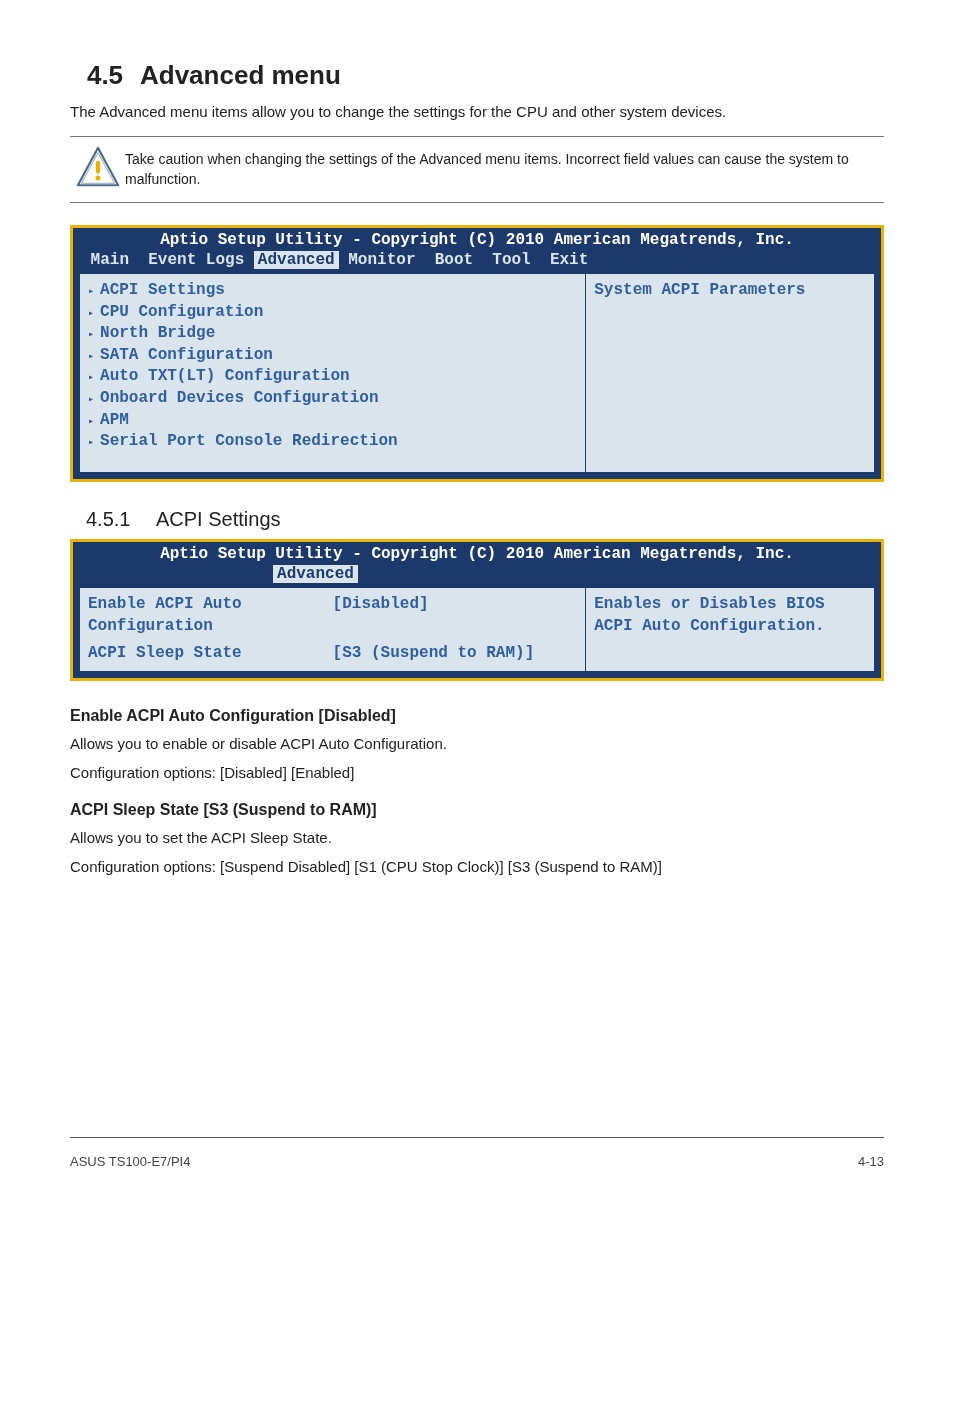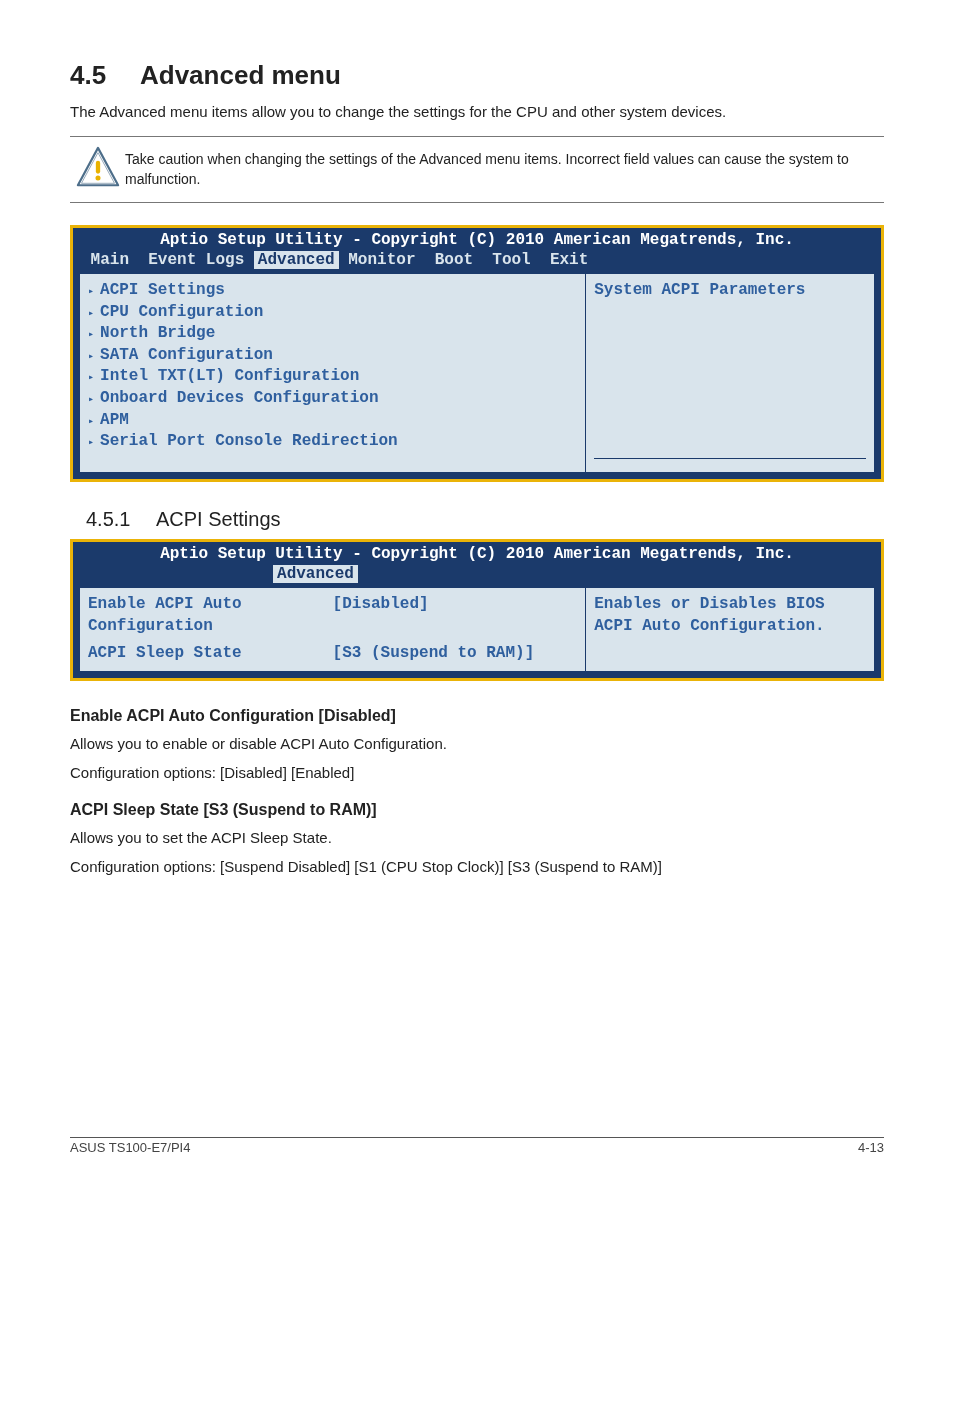--- a/index.html
+++ b/index.html
@@ -6,52 +6,52 @@
   body {
     font-family: Arial, Helvetica, sans-serif;
     font-size: 15px;
     color: #222;
     margin: 0;
     padding: 60px 70px 40px 70px;
     background: #fff;
     width: 954px;
   }
   h1 { font-size: 26px; font-weight: bold; margin: 0 0 10px 0; }
-  h1 .num { display:inline-block; width: 70px; }
+  h1 .num { display:inline-block; width: 70px; text-align: center; }
   p { margin: 8px 0; line-height: 1.4; }
   .note-row { display: flex; align-items: center; border-top: 1px solid #777; border-bottom: 1px solid #777; padding: 8px 0; margin: 14px 0 22px 0; }
   .note-icon { width: 55px; flex: none; text-align: center; }
   .note-icon svg { width: 46px; height: 46px; }
   .note-text { font-size: 14px; line-height: 1.4; }
   .bios-box {
     border: 3px solid #eab308;
     background: #1b3a6b;
     font-family: "Courier New", monospace;
     font-size: 16px;
     font-weight: bold;
     margin: 6px 0 26px 0;
   }
   .bios-header-line { color: #fff; background: #1b3a6b; padding: 3px 8px 0 8px; text-align: center; }
   .bios-tabs { background: #1b3a6b; padding: 2px 8px 4px 8px; white-space: pre; }
   .bios-tabs span { color: #d9e4ec; }
   .bios-tabs .active { background: #d9e4ec; color: #1b3a6b; padding: 0 4px; }
   .bios-body { display: flex; background: #d9e4ec; margin: 0 6px 6px 6px; }
   .bios-left { flex: 1.8; border: 1px solid #1b3a6b; padding: 6px 8px; color: #2f5f9e; line-height: 1.35; }
-  .bios-right { flex: 1; border: 1px solid #1b3a6b; border-left: 0; padding: 6px 8px; color: #2f5f9e; line-height: 1.35; display:flex; flex-direction:column; }
+  .bios-right { flex: 1; border: 1px solid #1b3a6b; border-left: 0; padding: 6px 8px; color: #2f5f9e; line-height: 1.35; display:flex; flex-direction:row; }
   .bios-right-sep { border-top: 1px solid #1b3a6b; margin-top: auto; height: 8px;}
   .mrk::before { content: "▸ "; color:#2f5f9e; font-size:10px; }
   .bios-box.small .bios-body { min-height: 80px; }
   .bios-box.big .bios-left { min-height: 200px; }
   .bios-row { display:flex; }
   .bios-row .lbl { flex: 1; }
   .bios-row .val { flex: 1; }
   h2 { font-size: 20px; font-weight: normal; margin: 22px 0 8px 16px; }
   h2 .num { display:inline-block; width:70px; }
   h3 { font-size: 16px; font-weight: bold; margin: 18px 0 6px 0; }
-  .footer { display:flex; justify-content: space-between; border-top: 1px solid #555; margin-top: 260px; padding-top: 2px; font-size: 13px; color: #444; }
+  .footer { display:flex; justify-content: space-between; border-top: 1px solid #555; margin-top: 260px; padding-top: 16px; font-size: 13px; color: #444; }
 </style>
 </head>
 <body>
 
 <h1>
   <span class="num">4.5</span><span>Advanced menu</span>
 </h1>
 
 <p>The Advanced menu items allow you to change the settings for the CPU and other system devices.</p>
 
@@ -69,21 +69,21 @@
 
 <div class="bios-box big">
   <div class="bios-header-line">Aptio Setup Utility - Copyright (C) 2010 American Megatrends, Inc.</div>
   <div class="bios-tabs"> <span>Main</span>  <span>Event Logs</span> <span class="active">Advanced</span> <span>Monitor</span>  <span>Boot</span>  <span>Tool</span>  <span>Exit</span></div>
   <div class="bios-body">
     <div class="bios-left">
       <div class="mrk">ACPI Settings</div>
       <div class="mrk">CPU Configuration</div>
       <div class="mrk">North Bridge</div>
       <div class="mrk">SATA Configuration</div>
-      <div class="mrk">Intel TXT(LT) Configuration</div>
+      <div class="mrk">Auto TXT(LT) Configuration</div>
       <div class="mrk">Onboard Devices Configuration</div>
       <div class="mrk">APM</div>
       <div class="mrk">Serial Port Console Redirection</div>
     </div>
     <div class="bios-right">
       <div>System ACPI Parameters</div>
       <div class="bios-right-sep"></div>
     </div>
   </div>
 </div>

